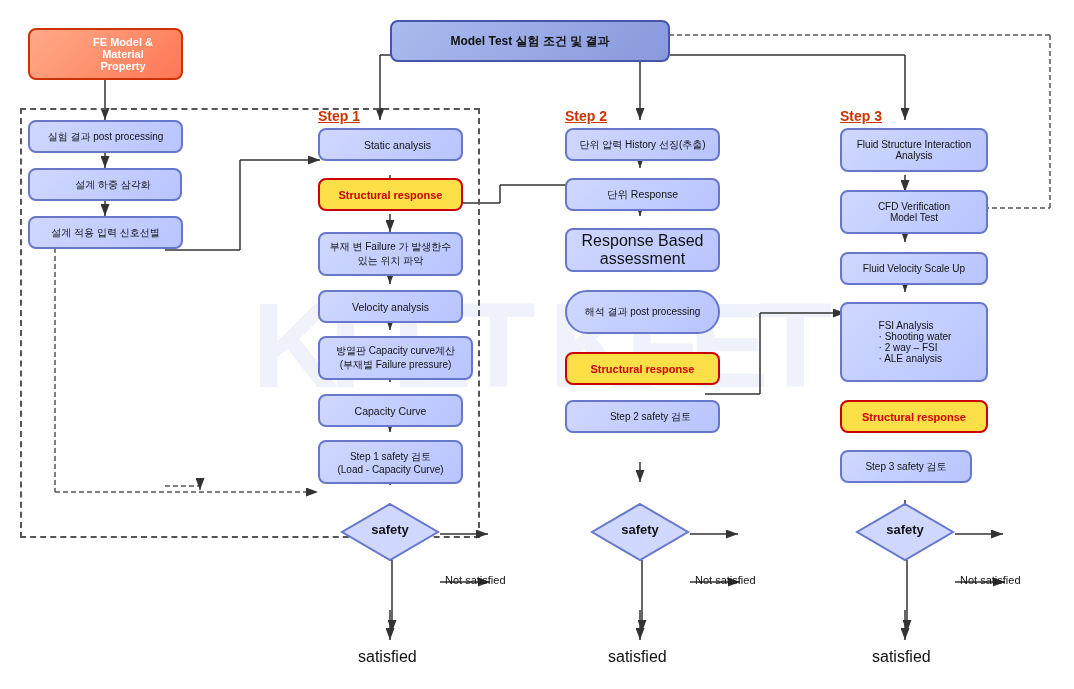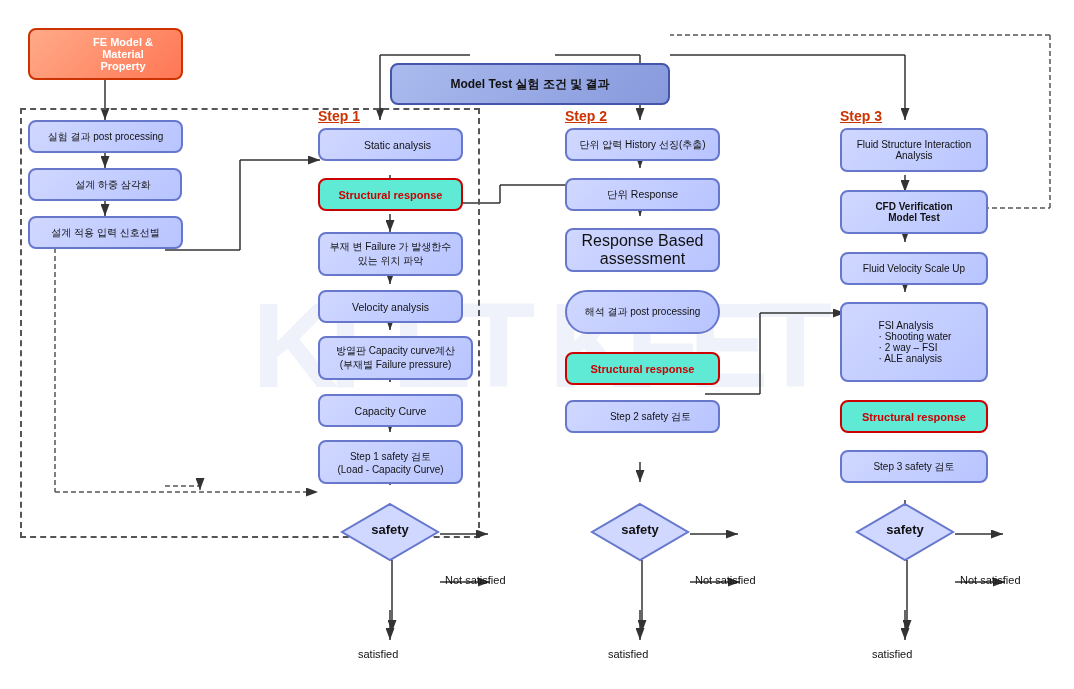--- a/index.html
+++ b/index.html
@@ -54,26 +54,25 @@
     .box-red {
       background: linear-gradient(135deg, #ffaa88 0%, #ff7755 100%);
       border-color: #cc3300;
       color: #fff;
       font-weight: bold;
     }
 
     .box-header {
       background: linear-gradient(135deg, #aabbee 0%, #8899dd 100%);
       border-color: #4455aa;
-      margin-top: 43px;
     }
 
     .box-response {
       border: 2px solid #cc0000;
-      background: #5eead4;
+      background: #fde047;
       color: #cc0000;
       font-weight: bold;
       font-size: 11px;
     }
 
     .step-label {
       position: absolute;
       font-size: 14px;
       font-weight: bold;
       color: #cc3300;
@@ -109,21 +108,21 @@
     }
 
     .not-satisfied-label {
       position: absolute;
       font-size: 11px;
       color: #111;
       z-index: 3;
     }
     .satisfied-label {
       position: absolute;
-      font-size: 11px;
+      font-size: 16px;
       color: #111;
       z-index: 3;
       text-align: center;
     }
 
     .dashed-box {
       position: absolute;
       border: 2px dashed #555;
       z-index: 1;
       background: transparent;
@@ -307,46 +306,46 @@
   </div>
 
   <div class="box" style="left:565px; top:400px; width:155px; height:33px; font-size:10px;padding-left:22px;">
     <span>Step 2 safety 검토</span>
   </div>
 
   <div class="step-label" style="left:840px; top:108px;">
     <span>Step 3</span>
   </div>
 
-  <div class="box" style="left:840px; top:128px; width:148px; height:44px; font-size:10px;border-radius:7px;">
+  <div class="box" style="left:840px; top:128px; width:148px; height:44px; font-size:10px;">
     <span style="white-space:pre-line;">Fluid Structure Interaction
 Analysis</span>
   </div>
 
-  <div class="box" style="left:840px; top:190px; width:148px; height:44px; font-size:10px;font-weight:bold;">
+  <div class="box" style="left:840px; top:190px; width:148px; height:44px; font-size:10px;">
     <span style="white-space:pre-line;">CFD Verification
 Model Test</span>
   </div>
 
   <div class="box" style="left:840px; top:252px; width:148px; height:33px; font-size:10px;">
     <span>Fluid Velocity Scale Up</span>
   </div>
 
   <div class="box" style="left:840px; top:302px; width:148px; height:80px; font-size:10px; text-align:left; padding-left:8px;">
     <span style="white-space:pre-line;">FSI Analysis
 · Shooting water
 · 2 way – FSI
 · ALE analysis</span>
   </div>
 
   <div class="box box-response" style="left:840px; top:400px; width:148px; height:33px;">
     <span>Structural response</span>
   </div>
 
-  <div class="box" style="left:840px; top:450px; width:148px; height:33px; font-size:10px;">
+  <div class="box" style="left:840px; top:450px; width:132px; height:33px; font-size:10px;">
     <span>Step 3 safety 검토</span>
   </div>
 
   <div class="diamond" style="left:340px; top:502px; width:100px; height:60px;">
     <svg width="100" height="60" viewBox="0 0 100 60">
       <polygon points="50,2 98,30 50,58 2,30" fill="#d0d8ff" stroke="#6677cc" stroke-width="2"></polygon>
     </svg>
   </div>
   <div class="diamond-label" style="left:340px; top:522px; width:100px;">
     <span>safety</span>

